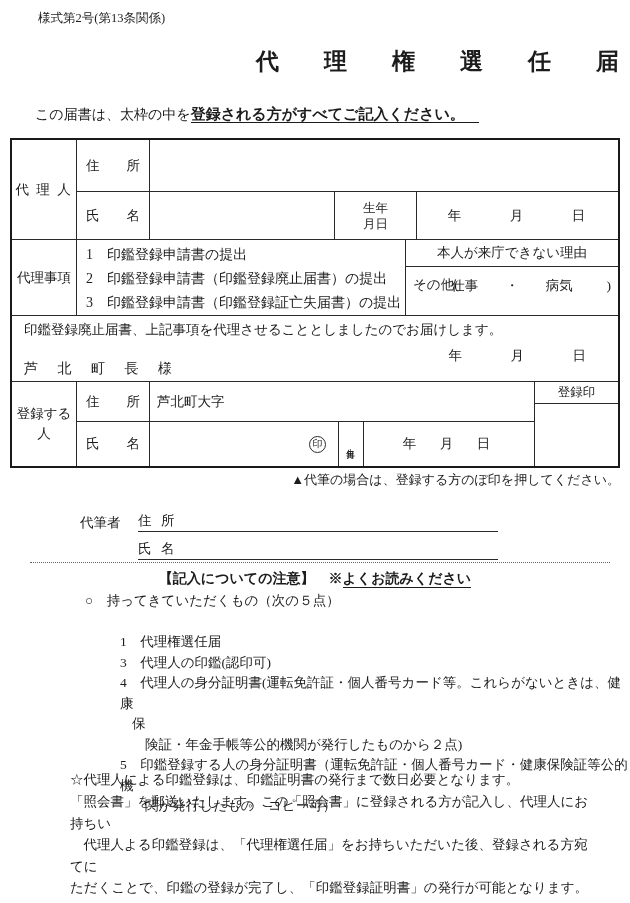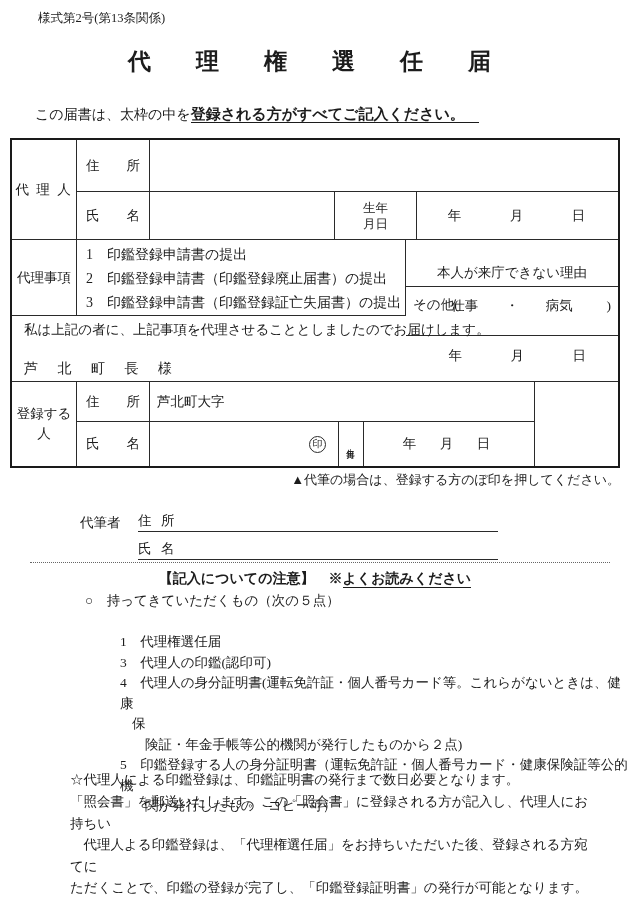--- a/index.html
+++ b/index.html
@@ -1,21 +1,21 @@
 <!DOCTYPE html>
 <html><head>
 <meta charset="utf-8">
 <style>
   * { margin:0; padding:0; box-sizing:border-box; }
   body { background:#e8e8e8; font-family:"Liberation Serif","DejaVu Serif",serif; color:#1c1c1c; }
   .page { position:relative; width:630px; height:903px; background:#ffffff; overflow:hidden;
           font-family:"Liberation Serif","DejaVu Serif",serif;padding-left:32px; }
 
   .form-no { position:absolute; left:38px; top:10px; font-size:12.5px; }
-  .doc-title { position:absolute; left:0; top:46px; width:100%; text-align:center;
+  .doc-title { position:absolute; left:0; top:46px; width:100%; text-align:right;
                font-size:23px; font-weight:bold; letter-spacing:11px; }
   .intro { position:absolute; left:35px; top:105px; font-size:14px; }
   .intro .emph { font-weight:bold; border-bottom:1.5px solid #1c1c1c; padding-right:14px; font-size:15px; }
 
   
   .tbl { position:absolute; left:10px; top:138px; width:610px; height:330px;
          border:2px solid #1a1a1a; }
   .cell { position:absolute; font-size:13.5px; }
   .br { border-right:1px solid #2a2a2a; }
   .bb { border-bottom:1px solid #2a2a2a; }
@@ -25,21 +25,21 @@
   .addr-label    { left:65px; top:0; width:73px; height:52px; }
   .addr-value    { left:138px; top:0; width:468px; height:52px; }
   .name-label    { left:65px; top:52px; width:73px; height:48px; }
   .name-value    { left:138px; top:52px; width:185px; height:48px; }
   .birth-label   { left:323px; top:52px; width:82px; height:48px; font-size:12.5px; line-height:16px; }
   .birth-value   { left:405px; top:52px; width:201px; height:48px; letter-spacing:2px; }
 
   .matters-label { left:0; top:100px; width:65px; height:76px; }
   .matters-items { left:65px; top:100px; width:329px; height:76px; font-size:14px;
                    padding:3px 0 0 9px; line-height:24px; }
-  .reason-cell   { left:394px; top:100px; width:212px; height:76px;margin-top:20px; }
+  .reason-cell   { left:394px; top:100px; width:212px; height:76px; }
   .reason-head   { position:absolute; left:0; top:0; width:100%; height:27px;
                    border-bottom:1px solid #2a2a2a; display:flex; align-items:center;
                    justify-content:center; font-size:13.5px; }
   .reason-opts   { position:absolute; left:0; top:37px; width:100%; text-align:center; font-size:13.5px; }
   .reason-other  { position:absolute; left:0; top:36px; width:100%; display:flex;
                    justify-content:space-between; padding:0 7px; font-size:13.5px;align-items:flex-end; }
 
   .decl-row  { left:0; top:176px; width:606px; height:66px; }
   .decl-text { position:absolute; left:12px; top:5px; font-size:13.5px; }
   .decl-date { position:absolute; right:30px; top:31px; font-size:13.5px; letter-spacing:2px; }
@@ -121,33 +121,37 @@
     <div class="cell bb reason-cell">
       <div class="reason-head">本人が来庁できない理由</div>
       <div class="reason-opts">仕事　　・　　病気</div>
       <div class="reason-other">
         <span>その他(</span>
         <span>)</span>
       </div>
     </div>
 
     <div class="cell bb decl-row">
-      <div class="decl-text">私は上記の者に、上記事項を代理させることとしましたのでお届けします。</div>
+      <div class="decl-text">印鑑登録廃止届書、上記事項を代理させることとしましたのでお届けします。</div>
       <div class="decl-date">年　　　月　　　日</div>
       <div class="decl-mayor">芦 北 町 長 様</div>
     </div>
 
     <div class="cell cc br registrant-label">
       <div>
         <div>登録する</div>
         <div>人</div>
       </div>
     </div>
     <div class="cell cc br bb reg-addr-label">住　　所</div>
     <div class="cell br bb reg-addr-value">芦北町大字</div>
+    <div class="cell stamp-col">
+      <div class="stamp-head">登録印</div>
+      <div class="stamp-area"></div>
+    </div>
     <div class="cell cc br reg-name-label">氏　　名</div>
     <div class="cell br reg-name-value">
       <span class="seal-circle">
         <span>印</span>
       </span>
     </div>
     <div class="cell br reg-birth-v">生年月日</div>
     <div class="cell cc br reg-date">年　月　日</div>
 
   </div>

